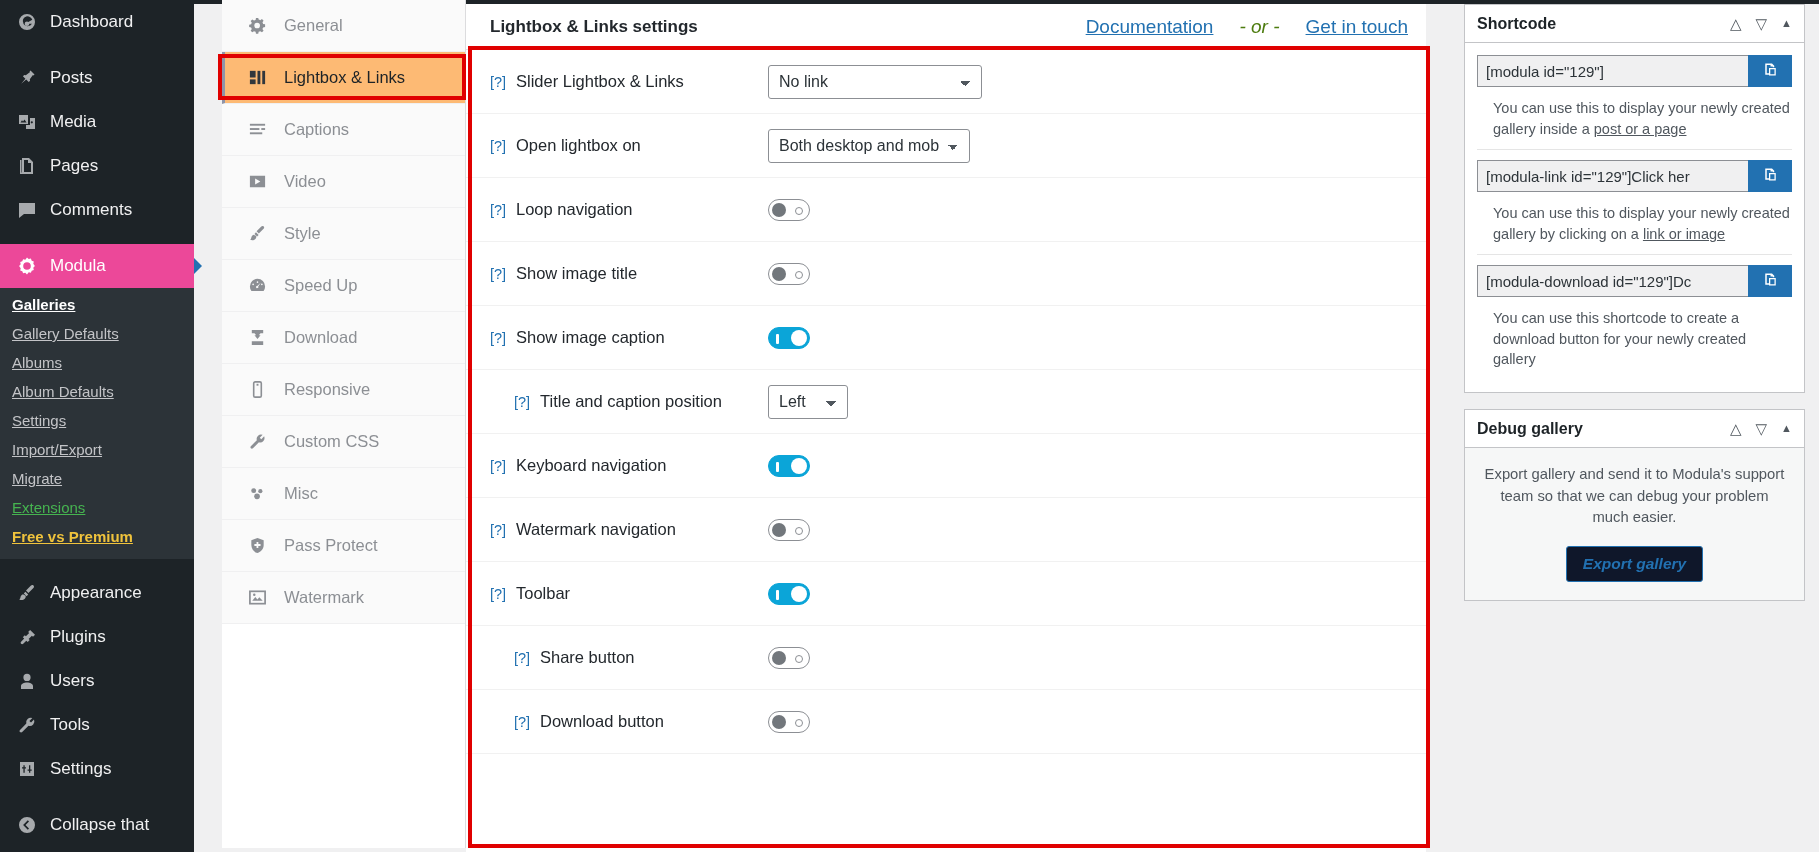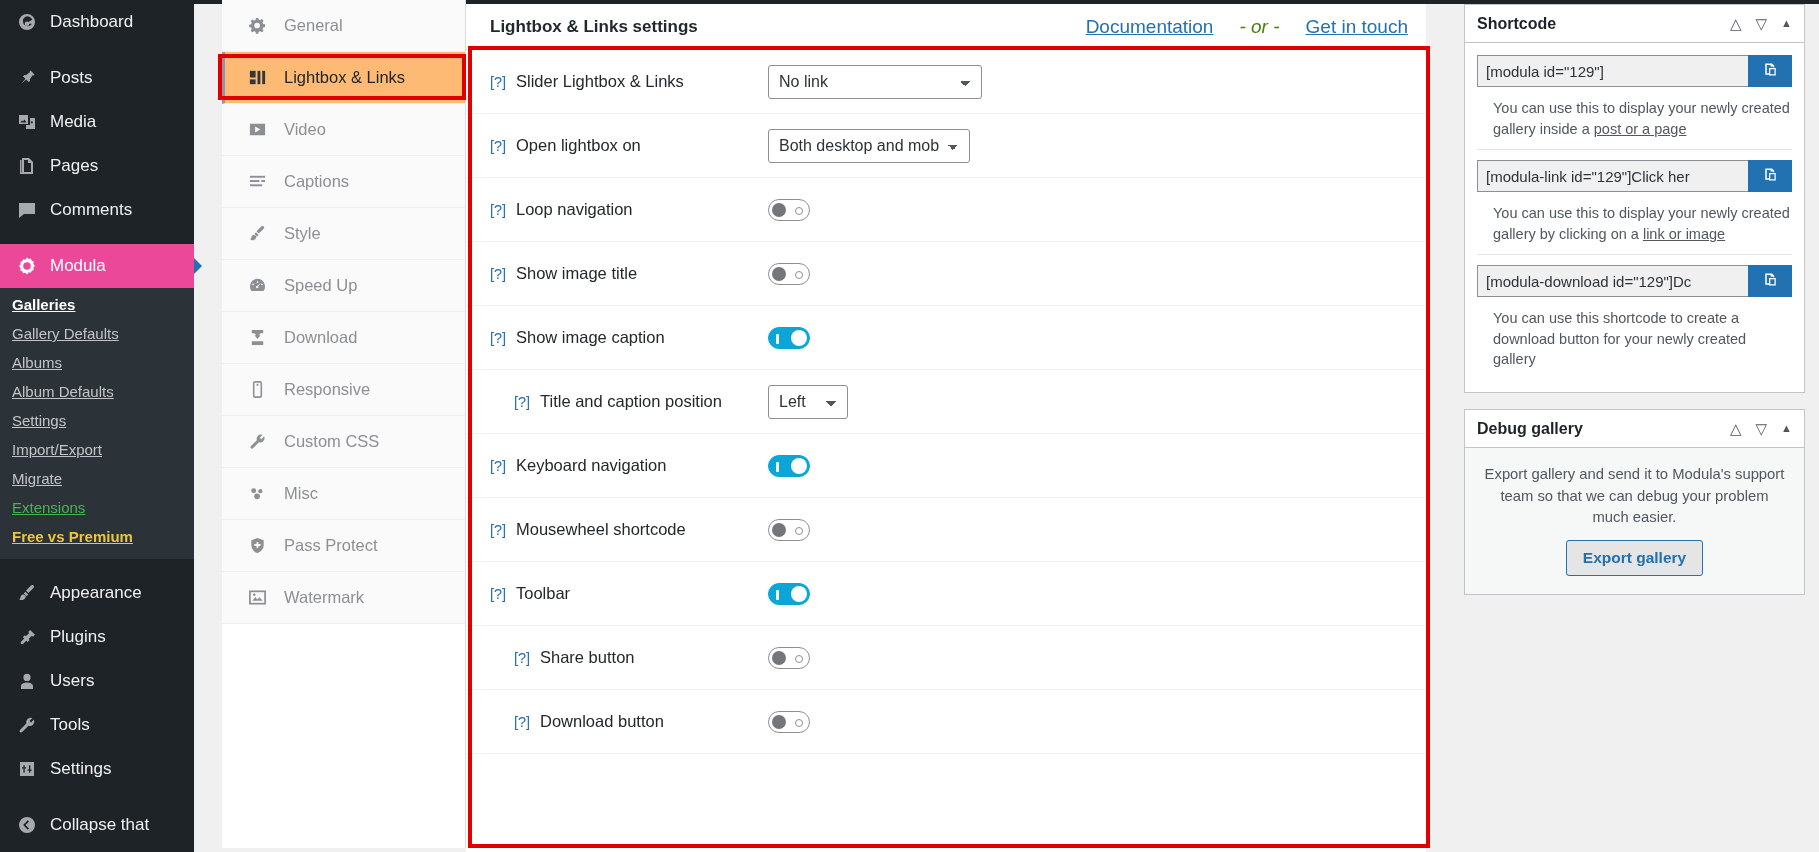--- a/index.html
+++ b/index.html
@@ -213,25 +213,26 @@
   }
   .sc-desc a { color: #50575e; text-decoration: underline; }
   .sc-div { border-top: 1px solid #e5e5e5; }
 
   .dbg-body {
     background: #f6f7f7; padding: 16px 18px 18px;
     text-align: center;
   }
   .dbg-text { font-size: 14.8px; color: #50575e; line-height: 1.45; }
   .dbg-btn {
-    margin-top: 12px; display: inline-block;
-    background: #e5e5e5; border: 1px solid #2271b1; border-radius: 3px;
+    margin-top: 18px; display: inline-block;
+    background: #0f172a; border: 1px solid #2271b1; border-radius: 3px;
     color: #2271b1; font-weight: bold; font-size: 15.5px;
     padding: 8px 16px; cursor: pointer;
     font-family: "Liberation Sans", sans-serif;
+    font-style: italic;
   }
 </style>
 </head>
 <body>
 
 <div id="root">
 
   <div class="wp-sidebar">
     <div id="wp-items-top">
         <div class="wp-item">
@@ -369,35 +370,35 @@
               <rect x="2" y="12" width="6" height="5"></rect>
               <rect x="10" y="3" width="3" height="14"></rect>
               <rect x="15" y="3" width="3" height="14"></rect>
             </svg>
           </span>
           <span>Lightbox &amp; Links</span>
         </div>
         <div class="tab-row">
           <span class="tico">
             <svg viewBox="0 0 20 20">
-              <path d="M2 4h16v12H2V4zm5.5 2.8v6.4L13 10 7.5 6.8z"></path>
-            </svg>
-          </span>
-          <span>Video</span>
-        </div>
-        <div class="tab-row">
-          <span class="tico">
-            <svg viewBox="0 0 20 20">
               <rect x="2" y="4" width="16" height="2"></rect>
               <rect x="2" y="8.5" width="10" height="2"></rect>
               <rect x="2" y="13" width="13" height="2"></rect>
               <rect x="14" y="8.5" width="4" height="2"></rect>
             </svg>
           </span>
           <span>Captions</span>
+        </div>
+        <div class="tab-row">
+          <span class="tico">
+            <svg viewBox="0 0 20 20">
+              <path d="M2 4h16v12H2V4zm5.5 2.8v6.4L13 10 7.5 6.8z"></path>
+            </svg>
+          </span>
+          <span>Video</span>
         </div>
         <div class="tab-row">
           <span class="tico">
             <svg viewBox="0 0 20 20">
               <path d="M16.5 2.5c-.8-.8-1.8-.6-2.5.1l-5 5 2.4 2.4 5-5c.7-.7.9-1.7.1-2.5zM8.4 8.8l-1.6 1.6 2.8 2.8 1.6-1.6-2.8-2.8zM6 11.2c-1.4.5-2.3 1.6-2.5 3.1-.1.9-.5 1.6-1.2 2.2 1.8.9 4.2.6 5.5-.8.9-.9 1.1-2 .8-3l-2.6-1.5z"></path>
             </svg>
           </span>
           <span>Style</span>
         </div>
         <div class="tab-row">
@@ -504,21 +505,21 @@
           <span class="slabel">Title and caption position</span>
           <select class="wpsel sel-w-sm"><option selected="">Left</option><option>Center</option><option>Right</option></select>
         </div>
         <div class="srow">
           <span class="qmark">[?]</span>
           <span class="slabel">Keyboard navigation</span>
           <span class="tog on"></span>
         </div>
         <div class="srow">
           <span class="qmark">[?]</span>
-          <span class="slabel">Mousewheel shortcode</span>
+          <span class="slabel">Watermark navigation</span>
           <span class="tog off"></span>
         </div>
         <div class="srow">
           <span class="qmark">[?]</span>
           <span class="slabel">Toolbar</span>
           <span class="tog on"></span>
         </div>
         <div class="srow indent">
           <span class="qmark">[?]</span>
           <span class="slabel">Share button</span>

